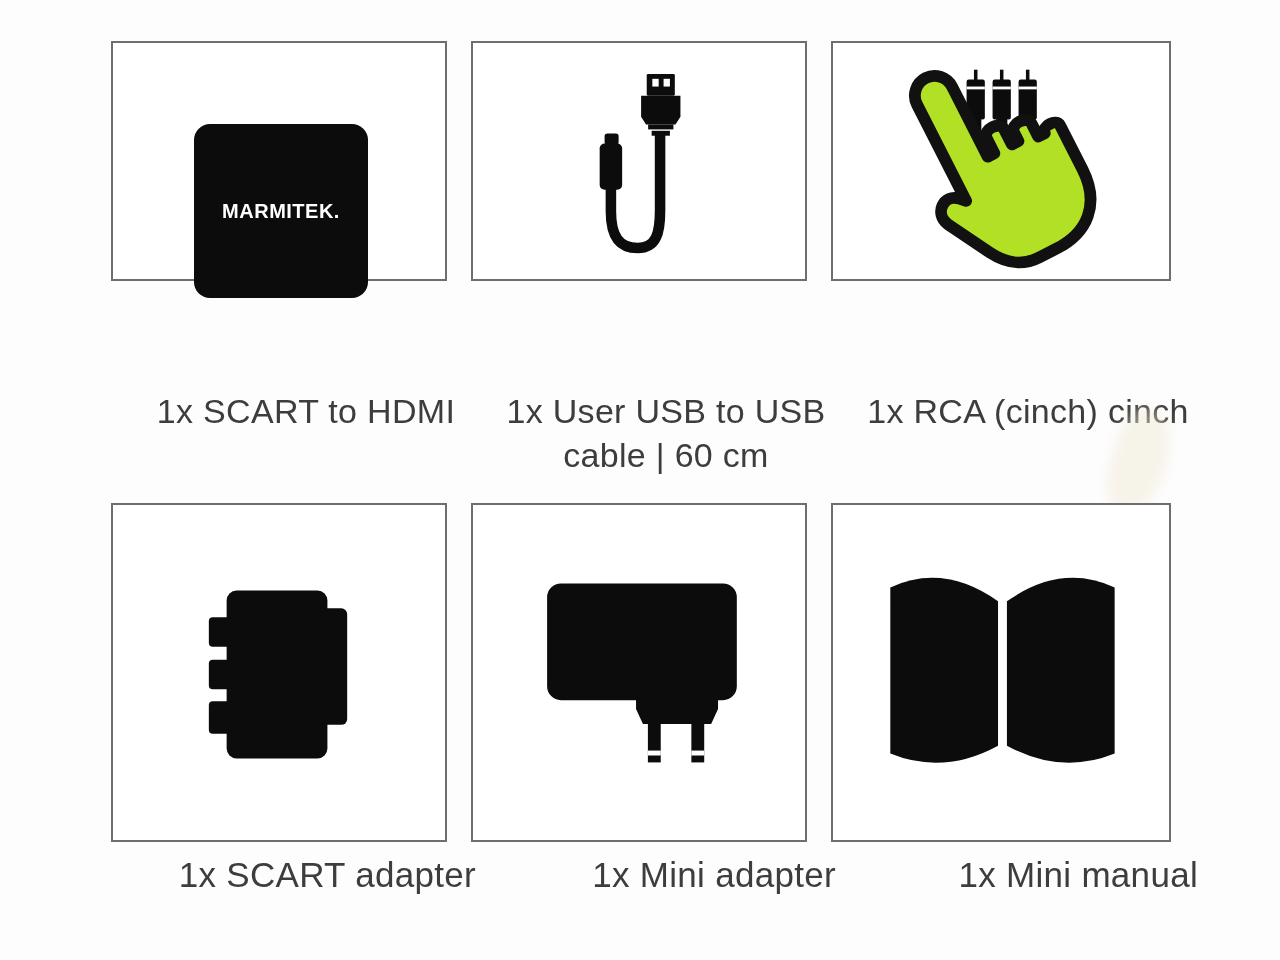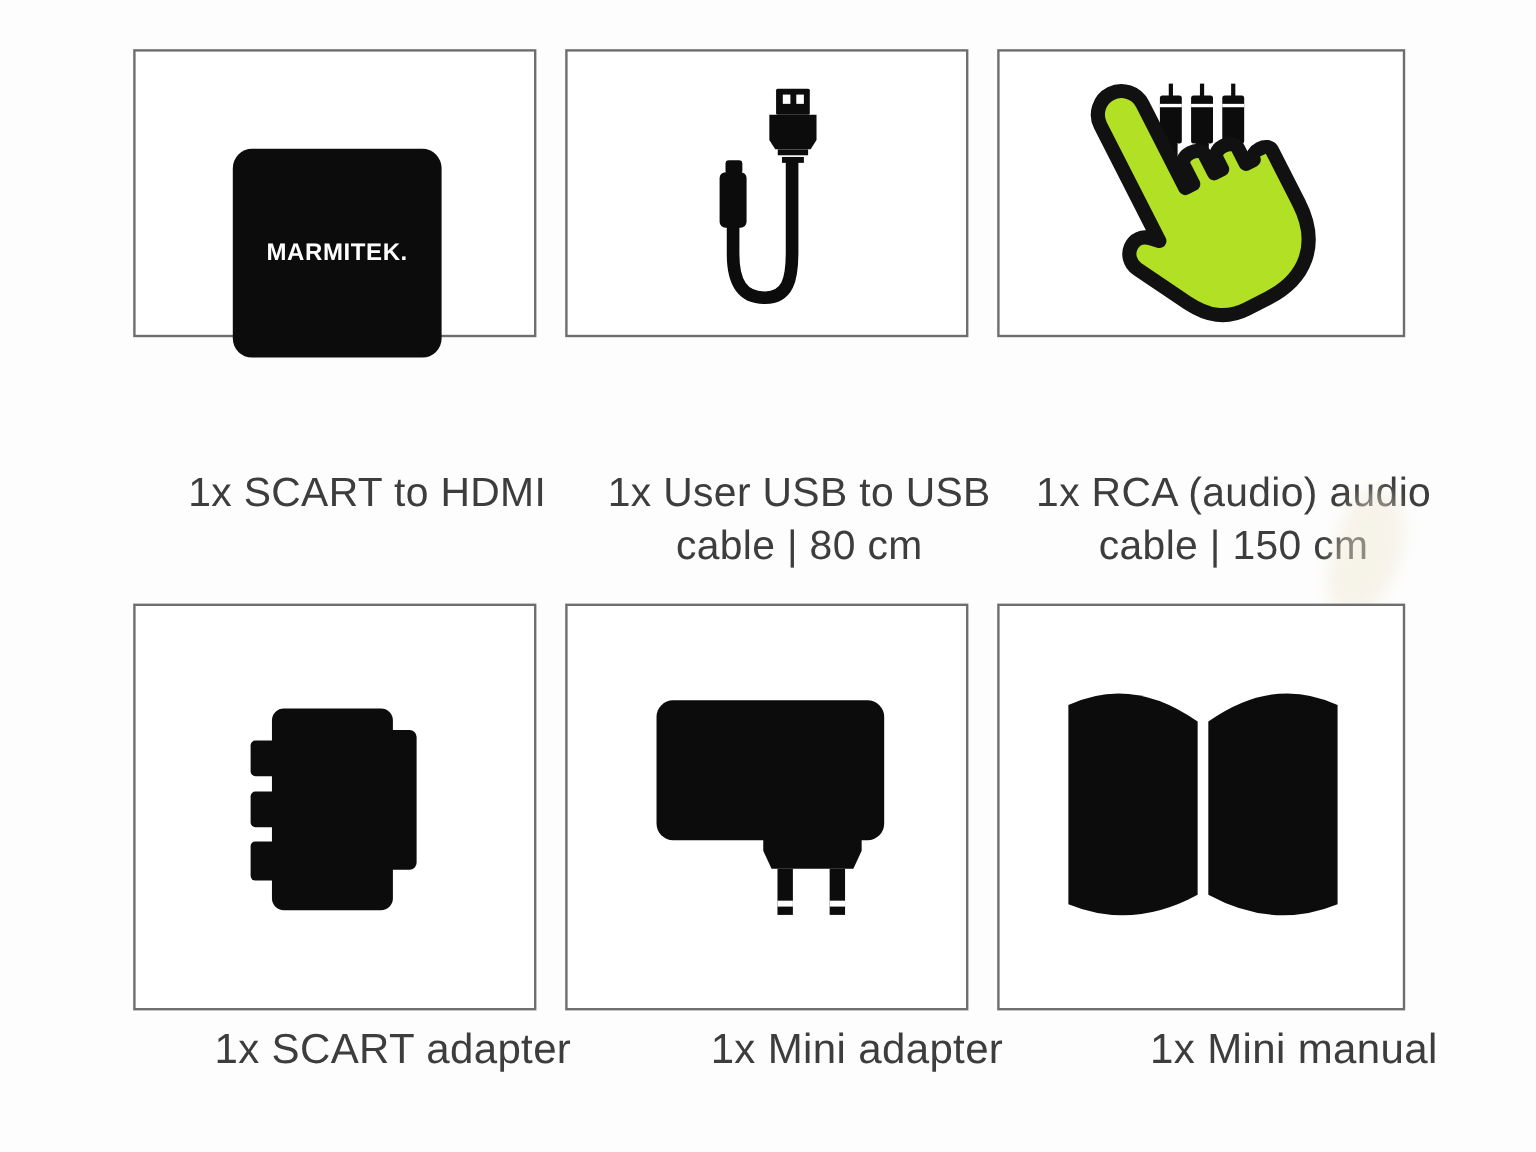--- a/index.html
+++ b/index.html
@@ -117,25 +117,24 @@
     <svg class="cursor" viewBox="0 0 36 48">
       <path d="M12,2 C14.2,2 16,3.8 16,6 V22 H17.5 V18.5 C17.5,16.6 21.5,16.6 21.5,18.5 V22 H23 V20 C23,18.1 27,18.1 27,20 V23 H28.5 C28.5,21.4 32,21.4 32,23 V33 C32,41 27,45 20,45 H16 C12,45 9.5,43 7.5,39.5 L2.5,30.5 C1,27.5 4.5,24.5 7,27 L8,28 V6 C8,3.8 9.8,2 12,2 Z" fill="#b2e024" stroke="#111111" stroke-width="2.4" stroke-linejoin="round"></path>
     </svg>
   </div>
 
   <div class="caption cap-row1 cap-c1">
     <div>1x SCART to HDMI</div>
   </div>
   <div class="caption cap-row1 cap-c2">
     <div>1x User USB to USB</div>
-    <div>cable | 80 cm</div>
+    <div>cable | 60 cm</div>
   </div>
   <div class="caption cap-row1 cap-c3">
-    <div>1x RCA (audio) audio</div>
-    <div>cable | 150 cm</div>
+    <div>1x RCA (cinch) cinch</div>
   </div>
 
   <div class="watermark"></div>
 
   <div class="tile r2 c1">
     <svg viewBox="0 0 336 336">
       <g fill="#0c0c0c">
         <rect x="115" y="85" width="102" height="170" rx="10"></rect>
         <rect x="209" y="103" width="28" height="118" rx="6"></rect>
         <rect x="97" y="112" width="22" height="30" rx="4"></rect>

